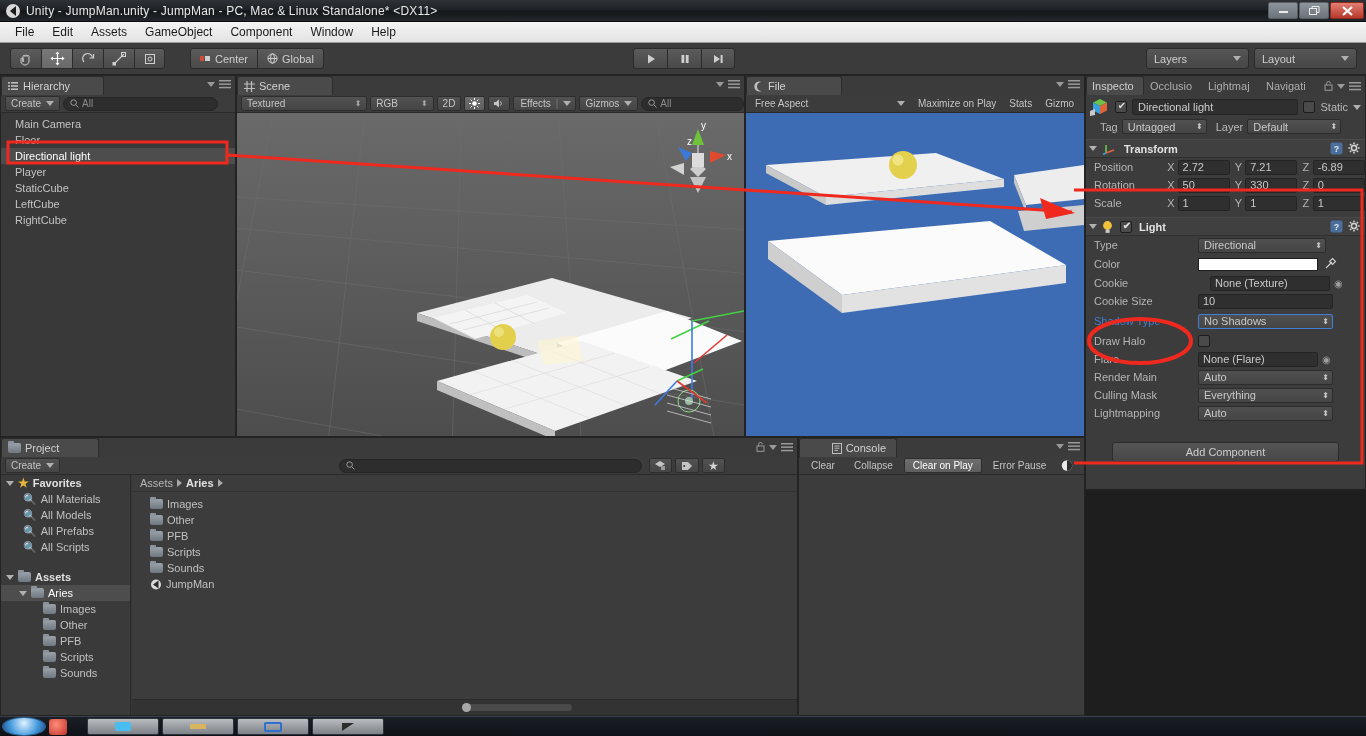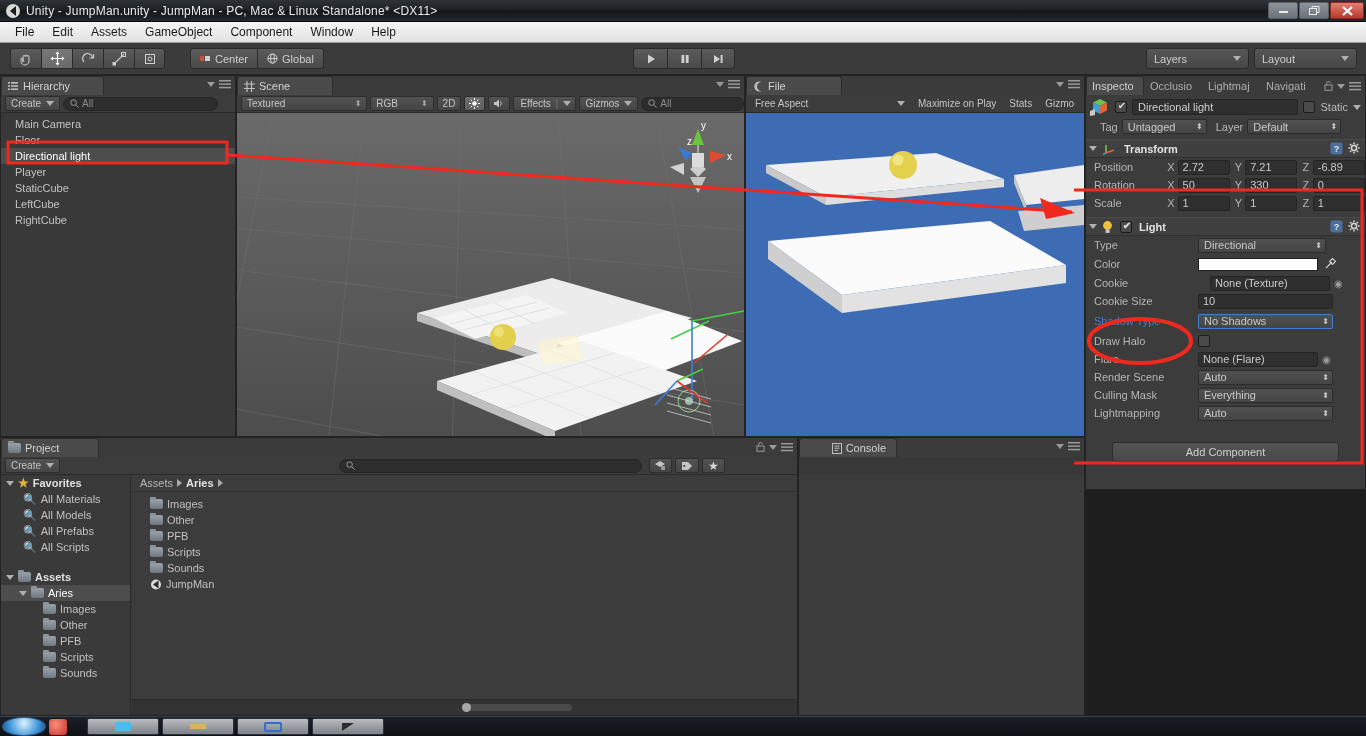--- a/index.html
+++ b/index.html
@@ -774,21 +774,21 @@
         <span class="cb" style="margin-left:26px;"></span>
       </div>
       <div class="prow">
         <span class="pname">Flare</span>
         <span class="numfld" style="width:120px;margin-left:26px;">
             <span>None (Flare)</span>
           </span>
         <span style="margin-left:4px;color:#9d9d9d;font-size:10px;">◉</span>
       </div>
       <div class="prow">
-        <span class="pname">Render Scene</span>
+        <span class="pname">Render Main</span>
         <span class="popup" style="width:135px;margin-left:26px;">
           <span>Auto</span>
             <span style="font-size:8px;">⬍</span>
         </span>
       </div>
       <div class="prow">
         <span class="pname">Culling Mask</span>
         <span class="popup" style="width:135px;margin-left:26px;">
           <span>Everything</span>
             <span style="font-size:8px;">⬍</span>
@@ -966,20 +966,40 @@
       </div>
       <div class="ptab-extra">
         <span class="triangle" style="border-top-color:#9a9a9a;"></span>
         <svg width="12" height="9">
             <rect y="0" width="12" height="1.5" fill="#9a9a9a"></rect>
             <rect y="3.4" width="12" height="1.5" fill="#9a9a9a"></rect>
             <rect y="6.8" width="12" height="1.5" fill="#9a9a9a"></rect>
           </svg>
       </div>
     </div>
+    <div class="subbar">
+      <div class="mini flat" style="padding:0 8px;">
+          <span>Clear</span>
+        </div>
+      <div class="mini flat" style="padding:0 8px;">
+          <span>Collapse</span>
+        </div>
+      <div class="mini on" style="padding:0 8px;">
+          <span>Clear on Play</span>
+        </div>
+      <div class="mini flat" style="padding:0 8px;">
+          <span>Error Pause</span>
+        </div>
+      <div style="margin-left:4px;display:flex;align-items:center;gap:2px;">
+        <svg width="15" height="13" viewBox="0 0 15 13">
+            <circle cx="6" cy="6.5" r="5.2" fill="#e8e8e8"></circle>
+            <path d="M6 1.3 A5.2 5.2 0 016 11.7 Z" fill="#2f2f2f"></path>
+          </svg>
+      </div>
+    </div>
     <div class="cons-body"></div>
   </div>
 
   <svg class="anno" style="left:0;top:0;width:1366px;height:736px;">
 
     <rect x="8" y="142" width="219" height="21" fill="none" stroke="#f0291f" stroke-width="3"></rect>
 
     <path d="M1074 190 H1362 V463 H1074" fill="none" stroke="#f0291f" stroke-width="3"></path>
 
     <line x1="228" y1="155" x2="1072" y2="212" stroke="#f0291f" stroke-width="3"></line>

